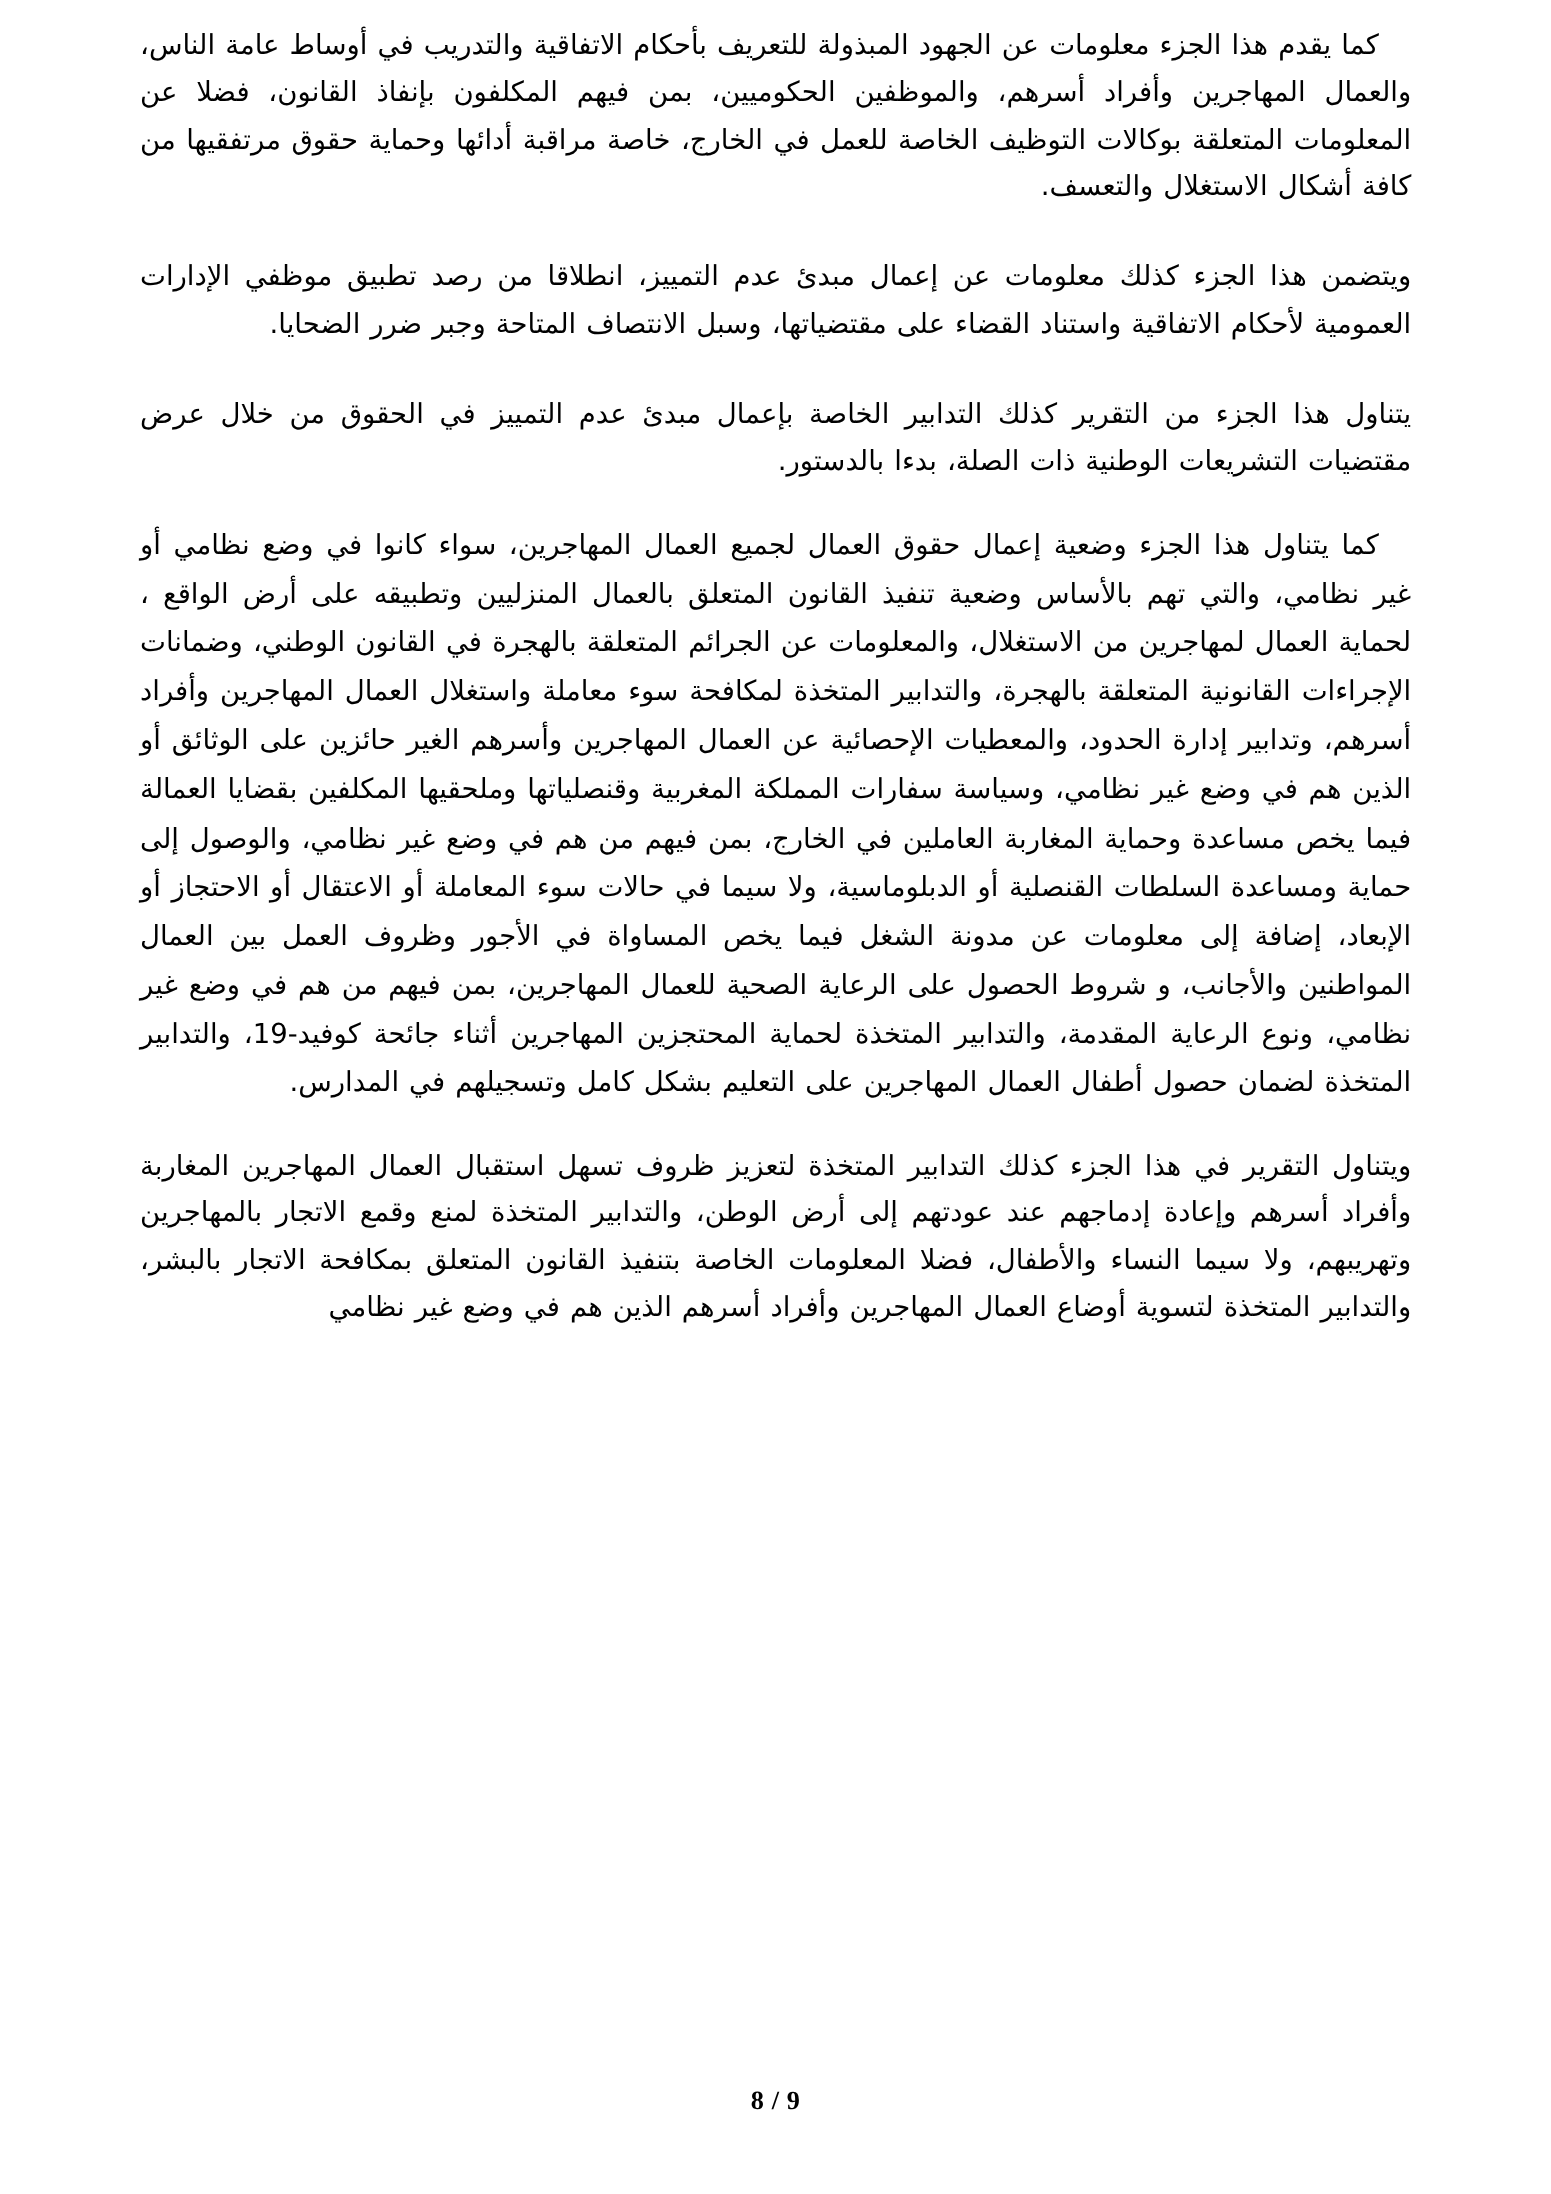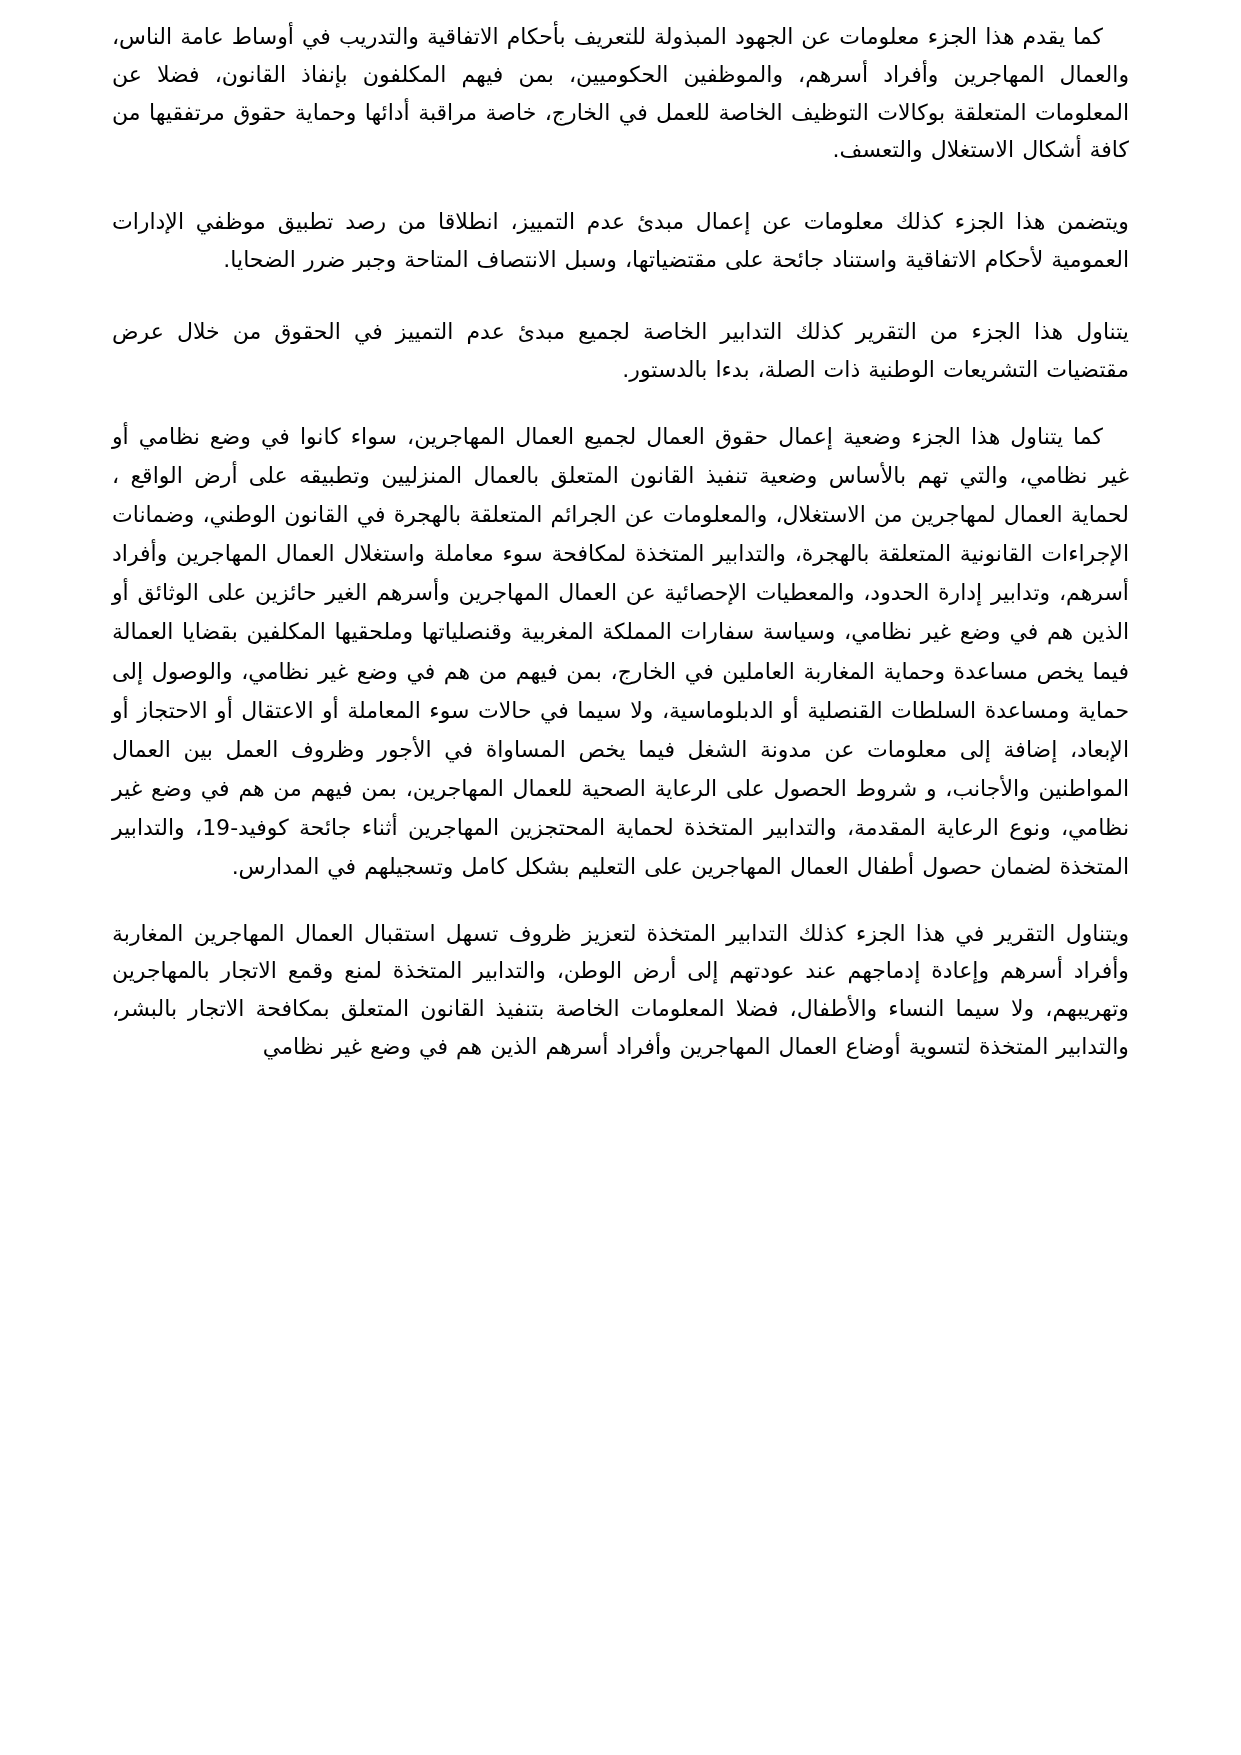--- a/index.html
+++ b/index.html
@@ -72,24 +72,25 @@
 </style>
 </head>
 <body>
 
 <div class="page">
 
   <div class="body-copy">
 
     <p class="para indent-first">كما يقدم هذا الجزء معلومات عن الجهود المبذولة للتعريف بأحكام الاتفاقية والتدريب في أوساط عامة الناس، والعمال المهاجرين وأفراد أسرهم، والموظفين الحكوميين، بمن فيهم المكلفون بإنفاذ القانون، فضلا عن المعلومات المتعلقة بوكالات التوظيف الخاصة للعمل في الخارج، خاصة مراقبة أدائها وحماية حقوق مرتفقيها من كافة أشكال الاستغلال والتعسف.</p>
 
-    <p class="para gap-before">ويتضمن هذا الجزء كذلك معلومات عن إعمال مبدئ عدم التمييز، انطلاقا من رصد تطبيق موظفي الإدارات العمومية لأحكام الاتفاقية واستناد جائحة على مقتضياتها، وسبل الانتصاف المتاحة وجبر ضرر الضحايا.</p>
+    <p class="para gap-before">ويتضمن هذا الجزء كذلك معلومات عن إعمال مبدئ عدم التمييز، انطلاقا من رصد تطبيق موظفي الإدارات العمومية لأحكام الاتفاقية واستناد القضاء على مقتضياتها، وسبل الانتصاف المتاحة وجبر ضرر الضحايا.</p>
 
-    <p class="para gap-before">يتناول هذا الجزء من التقرير كذلك التدابير الخاصة لجميع مبدئ عدم التمييز في الحقوق من خلال عرض مقتضيات التشريعات الوطنية ذات الصلة، بدءا بالدستور.</p>
+    <p class="para gap-before">يتناول هذا الجزء من التقرير كذلك التدابير الخاصة بإعمال مبدئ عدم التمييز في الحقوق من خلال عرض مقتضيات التشريعات الوطنية ذات الصلة، بدءا بالدستور.</p>
 
     <p class="para indent-first big-gap-before para-wide">كما يتناول هذا الجزء وضعية إعمال حقوق العمال لجميع العمال المهاجرين، سواء كانوا في وضع نظامي أو غير نظامي، والتي تهم بالأساس وضعية تنفيذ القانون المتعلق بالعمال المنزليين وتطبيقه على أرض الواقع ، لحماية العمال لمهاجرين من الاستغلال، والمعلومات عن الجرائم المتعلقة بالهجرة في القانون الوطني، وضمانات الإجراءات القانونية المتعلقة بالهجرة، والتدابير المتخذة لمكافحة سوء معاملة واستغلال العمال المهاجرين وأفراد أسرهم، وتدابير إدارة الحدود، والمعطيات الإحصائية عن العمال المهاجرين وأسرهم الغير حائزين على الوثائق أو الذين هم في وضع غير نظامي، وسياسة سفارات المملكة المغربية وقنصلياتها وملحقيها المكلفين بقضايا العمالة فيما يخص مساعدة وحماية المغاربة العاملين في الخارج، بمن فيهم من هم في وضع غير نظامي، والوصول إلى حماية ومساعدة السلطات القنصلية أو الدبلوماسية، ولا سيما في حالات سوء المعاملة أو الاعتقال أو الاحتجاز أو الإبعاد، إضافة إلى معلومات عن مدونة الشغل فيما يخص المساواة في الأجور وظروف العمل بين العمال المواطنين والأجانب، و شروط الحصول على الرعاية الصحية للعمال المهاجرين، بمن فيهم من هم في وضع غير نظامي، ونوع الرعاية المقدمة، والتدابير المتخذة لحماية المحتجزين المهاجرين أثناء جائحة كوفيد-19، والتدابير المتخذة لضمان حصول أطفال العمال المهاجرين على التعليم بشكل كامل وتسجيلهم في المدارس.</p>
 
     <p class="para big-gap-before">ويتناول التقرير في هذا الجزء كذلك التدابير المتخذة لتعزيز ظروف تسهل استقبال العمال المهاجرين المغاربة وأفراد أسرهم وإعادة إدماجهم عند عودتهم إلى أرض الوطن، والتدابير المتخذة لمنع وقمع الاتجار بالمهاجرين وتهريبهم، ولا سيما النساء والأطفال، فضلا المعلومات الخاصة بتنفيذ القانون المتعلق بمكافحة الاتجار بالبشر، والتدابير المتخذة لتسوية أوضاع العمال المهاجرين وأفراد أسرهم الذين هم في وضع غير نظامي</p>
 
   </div>
 
+  <div class="page-number">8 / 9</div>
 
 </div>
 
 </body></html>

